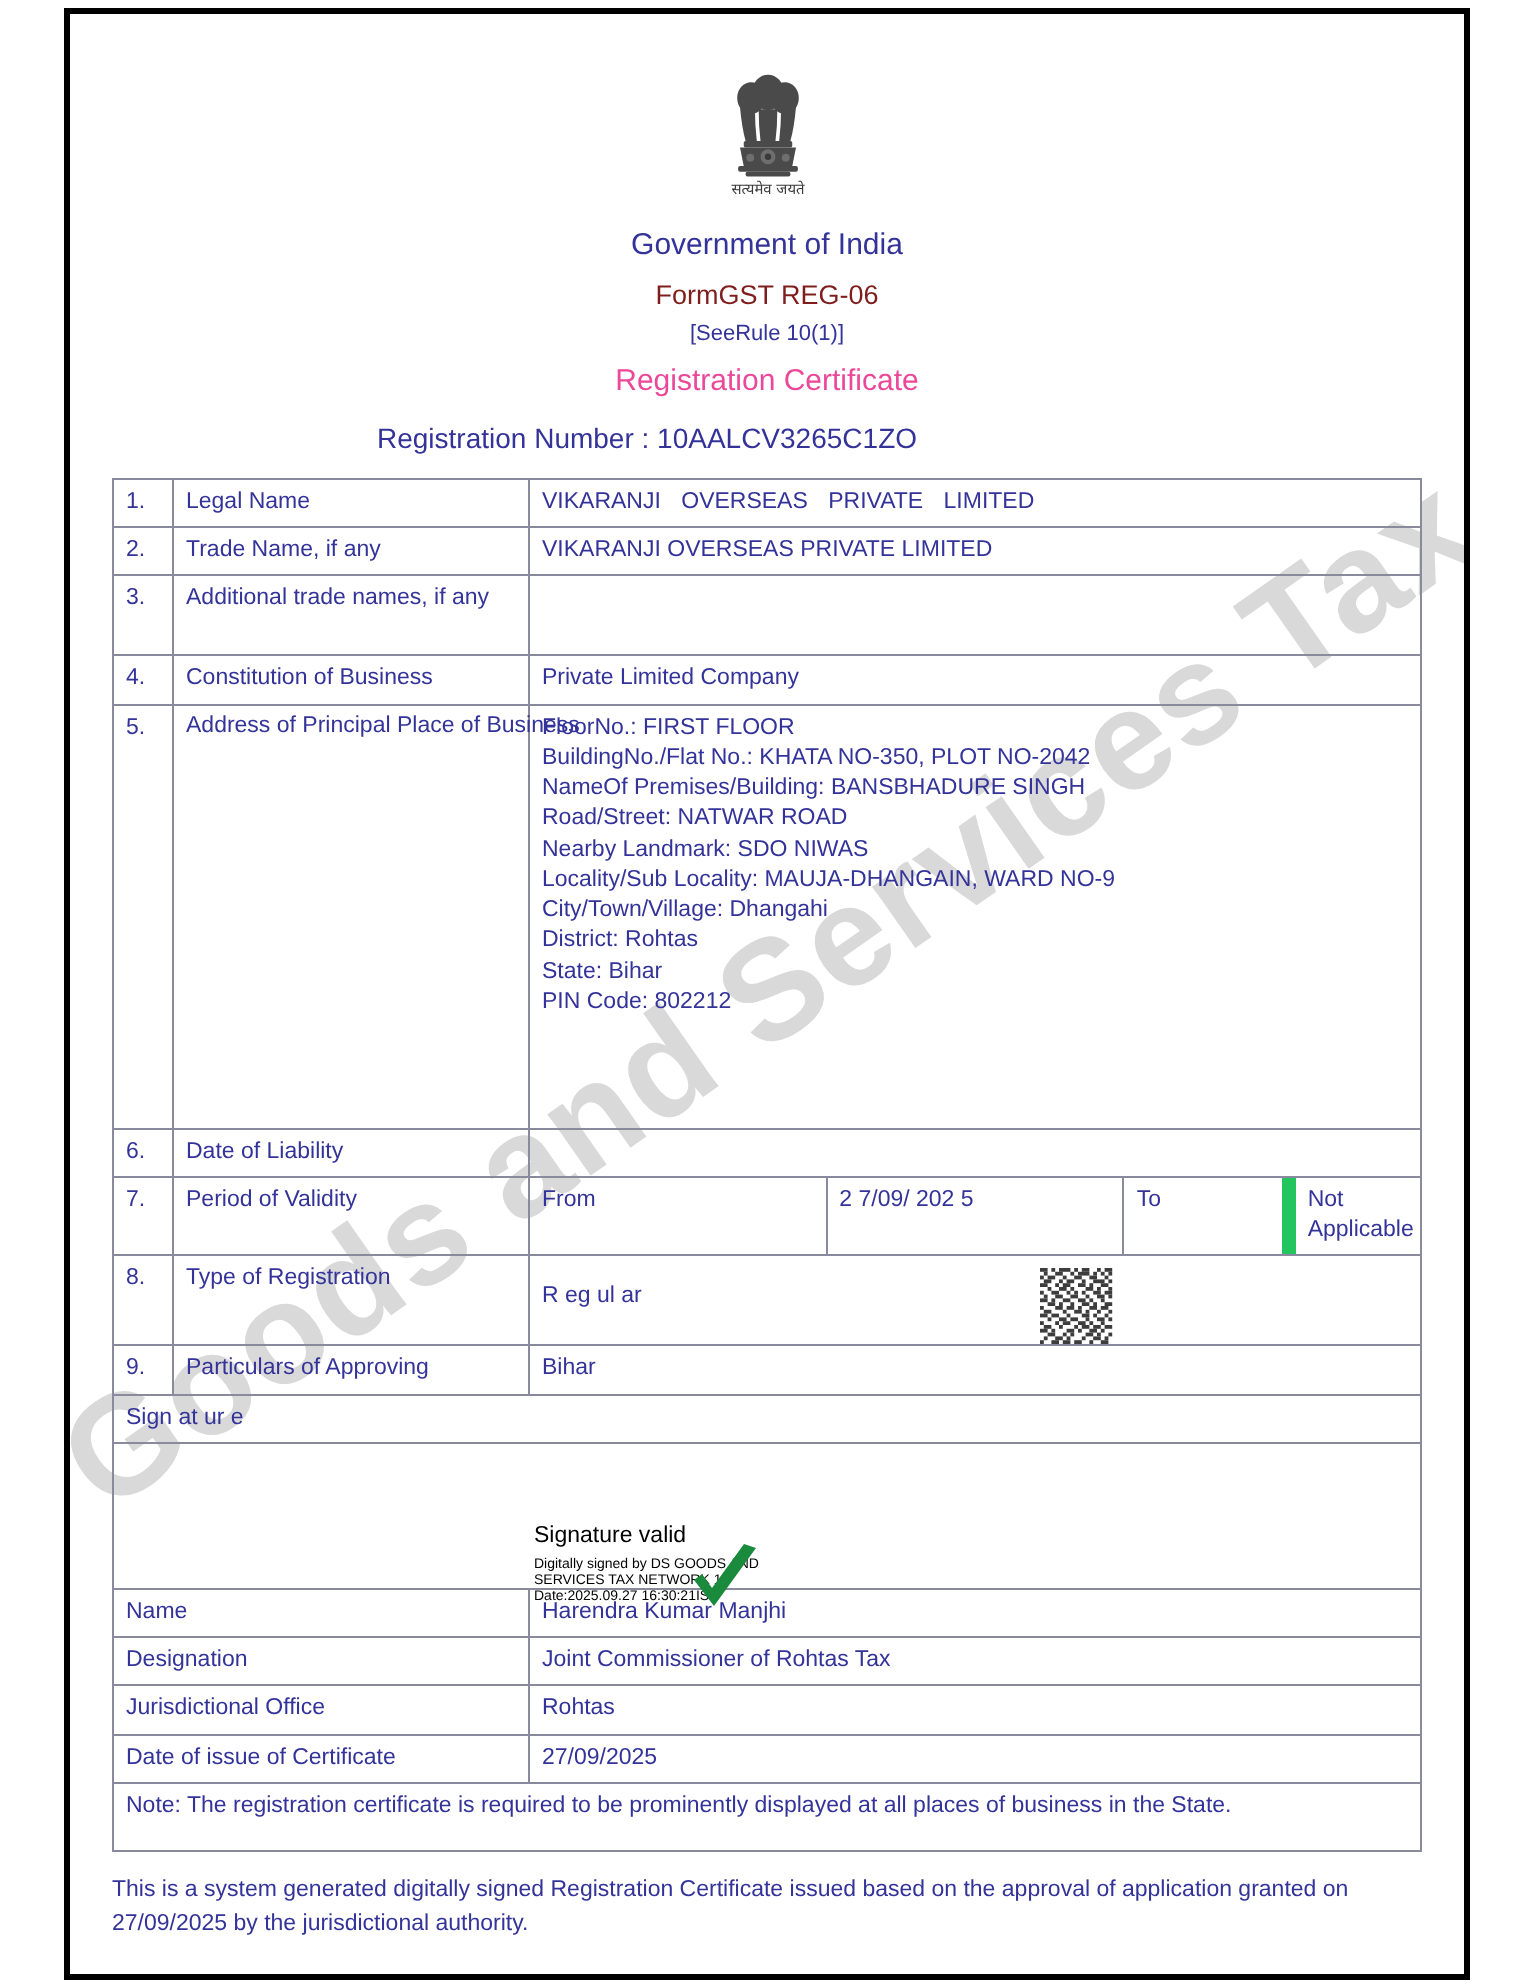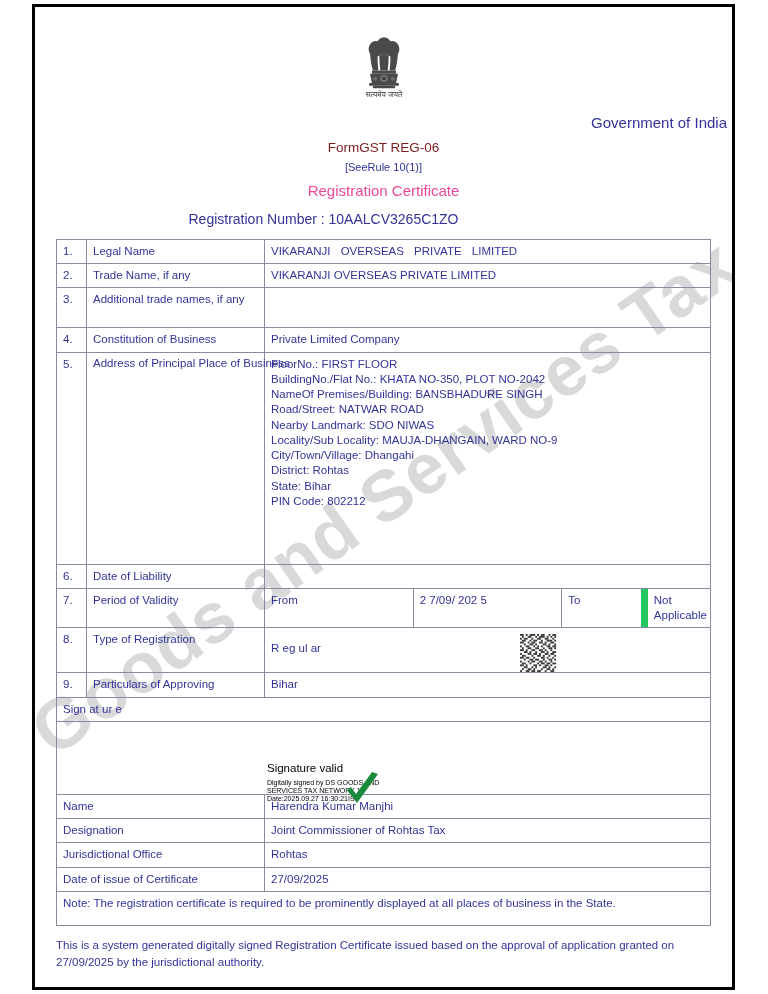--- a/index.html
+++ b/index.html
@@ -58,21 +58,20 @@
   .emblem {
     width: 56px;
     margin: 0 auto 4px auto;
     display: block;
   }
   .hdr-1 {
     color: #333399;
     font-size: 15px;
     margin-top: 2px;
     font-family: "Liberation Sans", sans-serif;
-    text-align: right;
   }
   .hdr-2 {
     color: #7f1d1d;
     font-size: 13.5px;
     margin-top: 9px;
   }
   .hdr-3 {
     color: #333399;
     font-size: 11px;
     margin-top: 6px;

